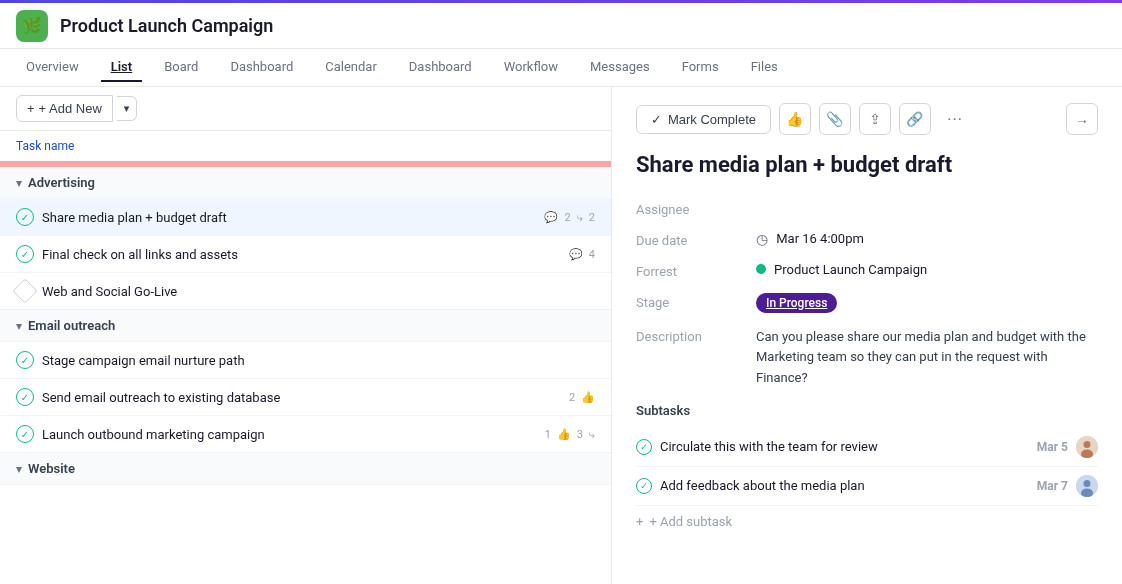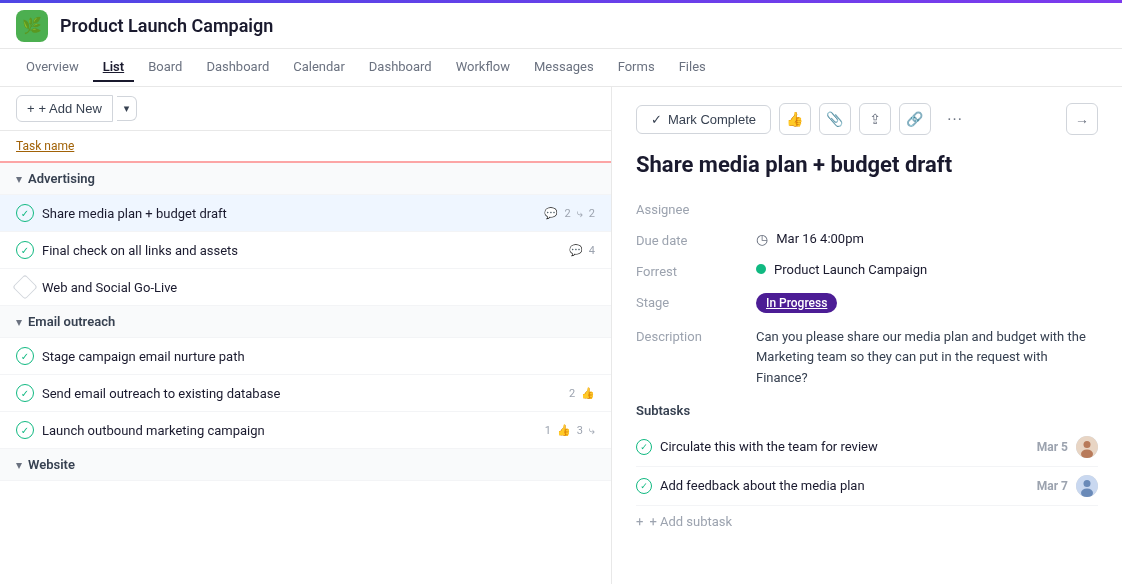--- a/index.html
+++ b/index.html
@@ -5,35 +5,35 @@
     * { box-sizing: border-box; margin: 0; padding: 0; }
     body { font-family: -apple-system, BlinkMacSystemFont, 'Segoe UI', Roboto, sans-serif; font-size: 13px; background: #fff; color: #1a1a2e; height: 584px; overflow: hidden; }
 
     
     .top-bar { display: flex; align-items: center; padding: 8px 16px; border-bottom: 1px solid #e8e8e8; background: #fff; height: 46px; }
     .app-icon { width: 32px; height: 32px; background: #4CAF50; border-radius: 8px; display: flex; align-items: center; justify-content: center; margin-right: 12px; flex-shrink: 0; }
     .app-icon-inner { color: #fff; font-size: 16px; font-weight: bold; }
     .project-title { font-size: 18px; font-weight: 600; color: #1a1a2e; }
 
     
-    .nav-tabs { display: flex; align-items: center; padding: 0 16px; border-bottom: 1px solid #e8e8e8; background: #fff; height: 38px; gap: 4px; }
+    .nav-tabs { display: flex; align-items: center; padding: 0 16px; border-bottom: 1px solid #e8e8e8; background: #fff; height: 38px; gap: 12px; }
     .nav-tab { padding: 6px 10px; font-size: 13px; color: #6b7280; cursor: pointer; border-bottom: 2px solid transparent; white-space: nowrap; }
     .nav-tab.active { color: #1a1a2e; font-weight: 600; border-bottom: 2px solid #1a1a2e; text-decoration: underline; }
 
     
     .main-layout { display: flex; height: calc(584px - 84px); }
 
     
     .left-panel { width: 612px; flex-shrink: 0; border-right: 1px solid #e8e8e8; display: flex; flex-direction: column; }
     .left-toolbar { padding: 8px 16px; border-bottom: 1px solid #e8e8e8; display: flex; align-items: center; gap: 4px; }
     .add-new-btn { display: flex; align-items: center; gap: 4px; padding: 5px 10px; border: 1px solid #d1d5db; border-radius: 6px 0 0 6px; font-size: 13px; cursor: pointer; background: #fff; color: #374151; }
     .dropdown-btn { padding: 5px 7px; border: 1px solid #d1d5db; border-left: none; border-radius: 0 6px 6px 0; cursor: pointer; background: #fff; color: #374151; font-size: 11px; }
 
     .task-list { flex: 1; overflow-y: auto; }
-    .task-list-header { padding: 8px 16px; font-size: 12px; color: #a16207; border-bottom: 2px solid #fca5a5; text-decoration: underline; }
+    .task-list-header { padding: 8px 16px; font-size: 12px; color: #1d4ed8; border-bottom: 6px solid #fca5a5; }
 
     
     .section-header { display: flex; align-items: center; padding: 8px 16px; background: #f9fafb; border-bottom: 1px solid #f3f4f6; cursor: pointer; }
     .section-chevron { color: #6b7280; margin-right: 6px; font-size: 12px; }
     .section-name { font-size: 13px; font-weight: 600; color: #374151; }
 
     
     .task-row { display: flex; align-items: center; padding: 9px 16px; border-bottom: 1px solid #f3f4f6; cursor: pointer; gap: 8px; }
     .task-row.selected { background: #eff6ff; }
     .task-check { width: 18px; height: 18px; border: 1.5px solid #9ca3af; border-radius: 50%; display: flex; align-items: center; justify-content: center; flex-shrink: 0; color: #9ca3af; font-size: 10px; }

